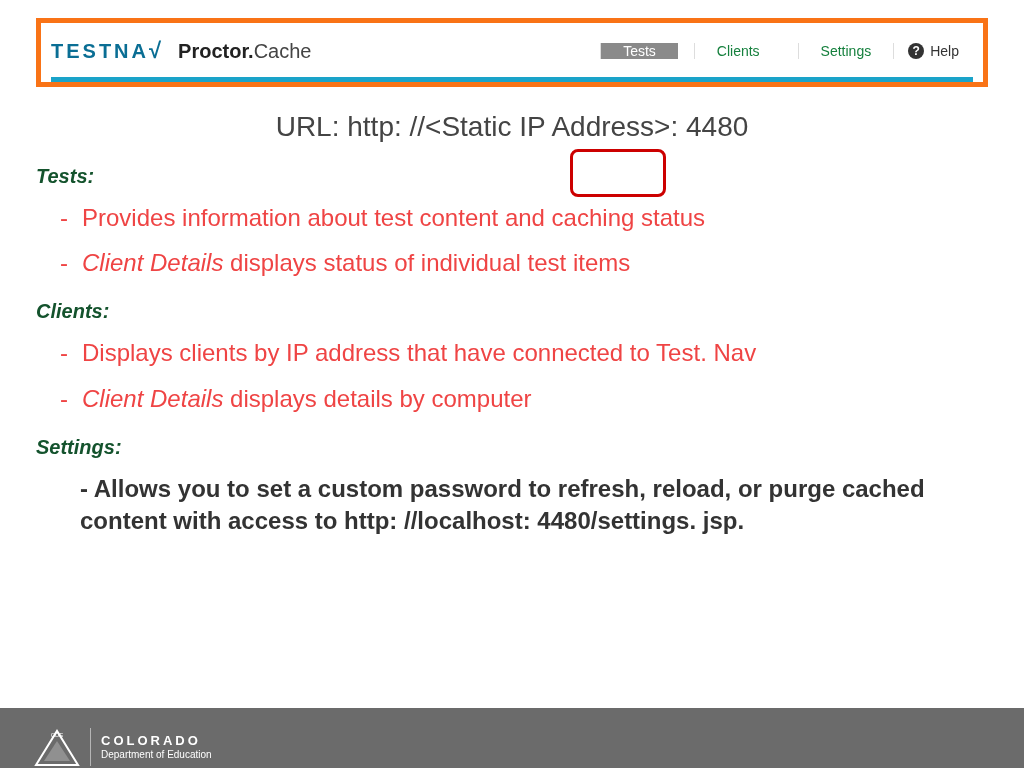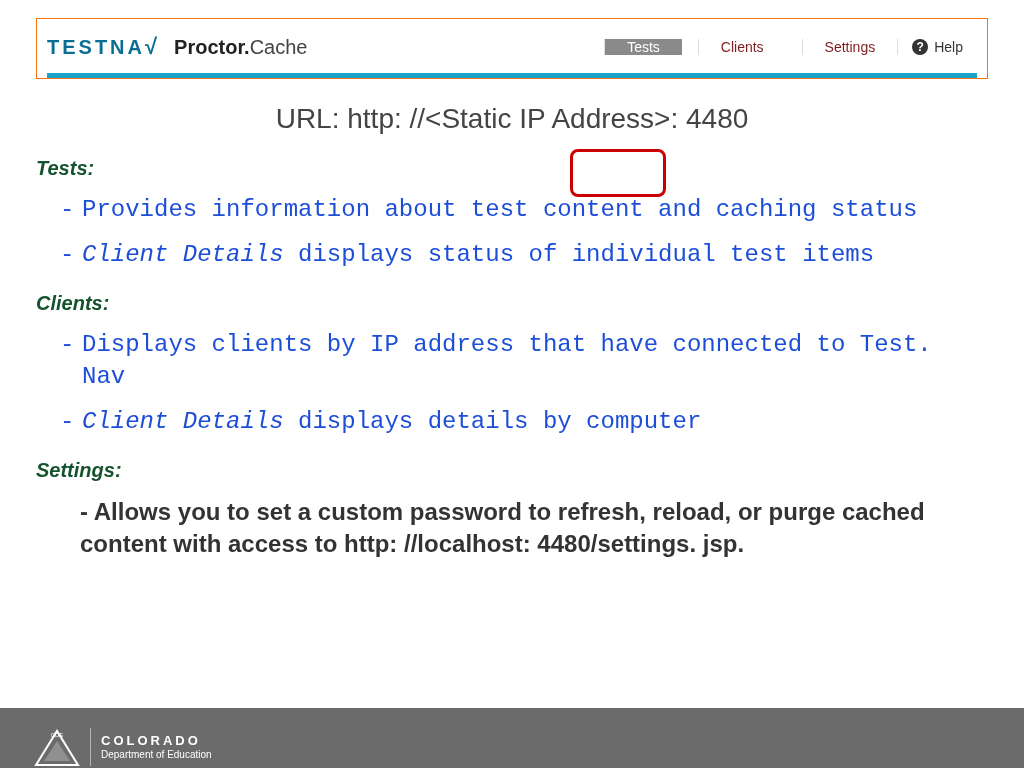--- a/index.html
+++ b/index.html
@@ -1,36 +1,36 @@
 <!DOCTYPE html>
 <html><head>
 <meta charset="utf-8">
 <style>
   * { box-sizing: border-box; margin: 0; padding: 0; }
   html, body { width: 1024px; height: 768px; background: #fff; font-family: "Trebuchet MS", "Segoe UI", sans-serif; color: #333; }
   .slide { position: relative; width: 1024px; height: 768px; padding: 0 36px; }
   .title { font-size: 52px; font-weight: bold; font-style: italic; color: #5e5e5e; letter-spacing: 0px; padding-top: 42px; padding-left: 0; }
-  .app-bar-wrap { margin-top: 18px; border: 1px solid #f97316; background: #fff; padding: 6px 10px 0 10px; }
+  .app-bar-wrap { margin-top: 18px; border: 5px solid #f97316; background: #fff; padding: 6px 10px 0 10px; }
   .app-bar { display: flex; align-items: center; height: 44px; }
   .logo { display: flex; align-items: center; gap: 2px; font-size: 20px; letter-spacing: 3px; color: #0a6e94; font-weight: 600; }
   .logo .check { color: #0a6e94; font-weight: bold; font-size: 22px; margin-left: -2px; }
   .logo-sub { margin-left: 14px; font-size: 20px; color: #333; }
   .logo-sub .thin { font-weight: 300; color: #444; }
   .tabs { margin-left: auto; display: flex; align-items: center; height: 100%; gap: 16px; }
-  .tab { display: flex; align-items: center; padding: 0 22px; font-size: 14px; color: #7f1d1d; border-left: 1px solid #ddd; }
+  .tab { display: flex; align-items: center; padding: 0 22px; font-size: 14px; color: #15803d; border-left: 1px solid #ddd; }
   .tab.active { background: #8a8a8a; color: #fff; }
   .tab:last-of-type { border-right: 1px solid #ddd; }
   .help { display: flex; align-items: center; gap: 6px; padding: 0 14px; font-size: 14px; color: #333; }
   .help-icon { width: 16px; height: 16px; border-radius: 50%; background: #333; color: #fff; display: flex; align-items: center; justify-content: center; font-size: 12px; font-weight: bold; }
   .teal-line { height: 5px; background: #1aa3c9; margin-top: 4px; }
   .highlight-box { position: absolute; border: 3px solid #cc0000; border-radius: 8px; pointer-events: none; }
   .url { text-align: center; font-size: 28px; color: #444; margin-top: 24px; font-family: "Trebuchet MS", sans-serif; }
   .section-head { font-style: italic; font-weight: 600; font-size: 20px; margin-top: 22px; color: #14532d; }
   ul.bullets { list-style: none; margin: 10px 0 0 24px; }
-  ul.bullets li { font-size: 24px; color: #1d4ed8; margin: 14px 0; padding-left: 22px; position: relative; line-height: 1.3; font-family: Liberation Mono, monospace; }
+  ul.bullets li { font-size: 24px; color: #ef4444; margin: 14px 0; padding-left: 22px; position: relative; line-height: 1.3; }
   ul.bullets li::before { content: "-"; position: absolute; left: 0; top: 0; }
   .italic { font-style: italic; }
   .settings-body { font-size: 24px; color: #333; margin: 14px 0 0 44px; line-height: 1.35; font-weight: bold; }
   .footer { position: absolute; left: 0; right: 0; bottom: 0; height: 78px; background: #6b6b6b; display: flex; align-items: center; padding-left: 34px; gap: 14px; }
   .footer .cde-badge { display: flex; align-items: center; gap: 10px; }
   .footer .mtn { width: 46px; height: 40px; position: relative; }
   .footer .mtn svg { width: 46px; height: 40px; }
   .footer .divider { width: 1px; height: 38px; background: #b5b5b5; }
   .footer .cde-text { color: #fff; font-size: 10px; line-height: 1.2; }
   .footer .cde-text .big { font-size: 13px; letter-spacing: 3px; font-weight: 600; }

